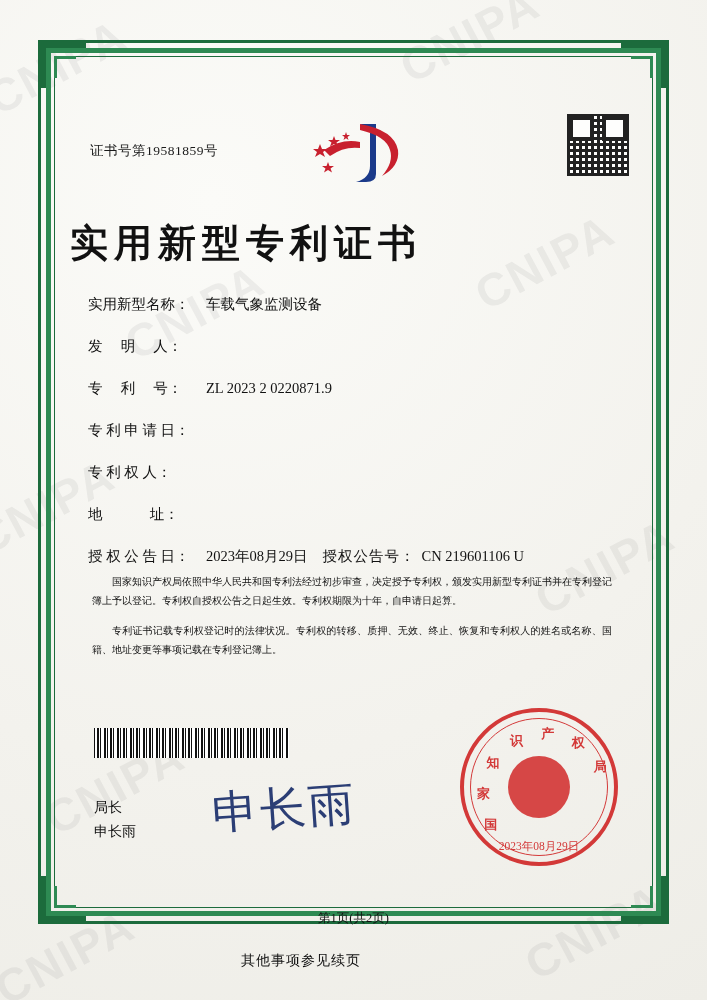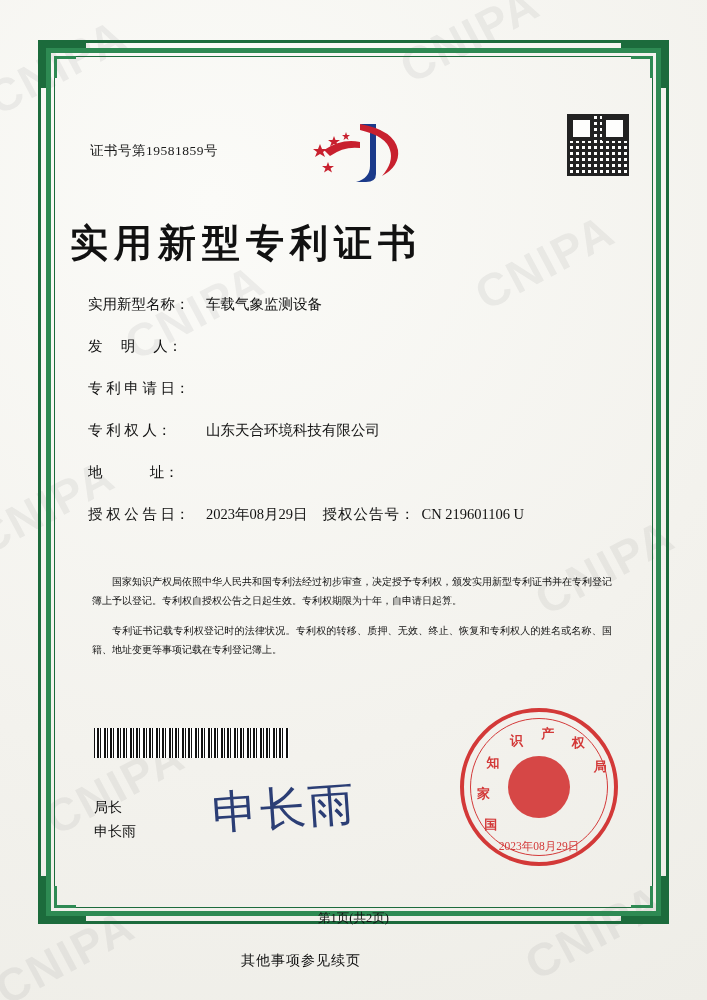--- a/index.html
+++ b/index.html
@@ -364,25 +364,28 @@
 
     <div class="fields">
       <div class="field">
         <div class="f-label">实用新型名称：</div>
         <div class="f-value">车载气象监测设备</div>
       </div>
       <div class="field">
         <div class="f-label">发　 明　 人：</div>
       </div>
       <div class="field">
+        <div class="f-label">专　 利　 号：</div>
+        <div class="f-value">ZL 2023 2 0220871.9</div>
+      </div>
+      <div class="field">
         <div class="f-label">专 利 申 请 日：</div>
       </div>
       <div class="field">
         <div class="f-label">专 利 权 人：</div>
-        <div class="f-value">山东天合环境科技有限公司</div>
       </div>
       <div class="field">
         <div class="f-label">地　　　 址：</div>
       </div>
       <div class="field">
         <div class="f-label">授 权 公 告 日：</div>
         <div class="f-value2">2023年08月29日</div>
         <div class="f-label2">授权公告号：</div>
         <div class="f-value2">CN 219601106 U</div>
       </div>

